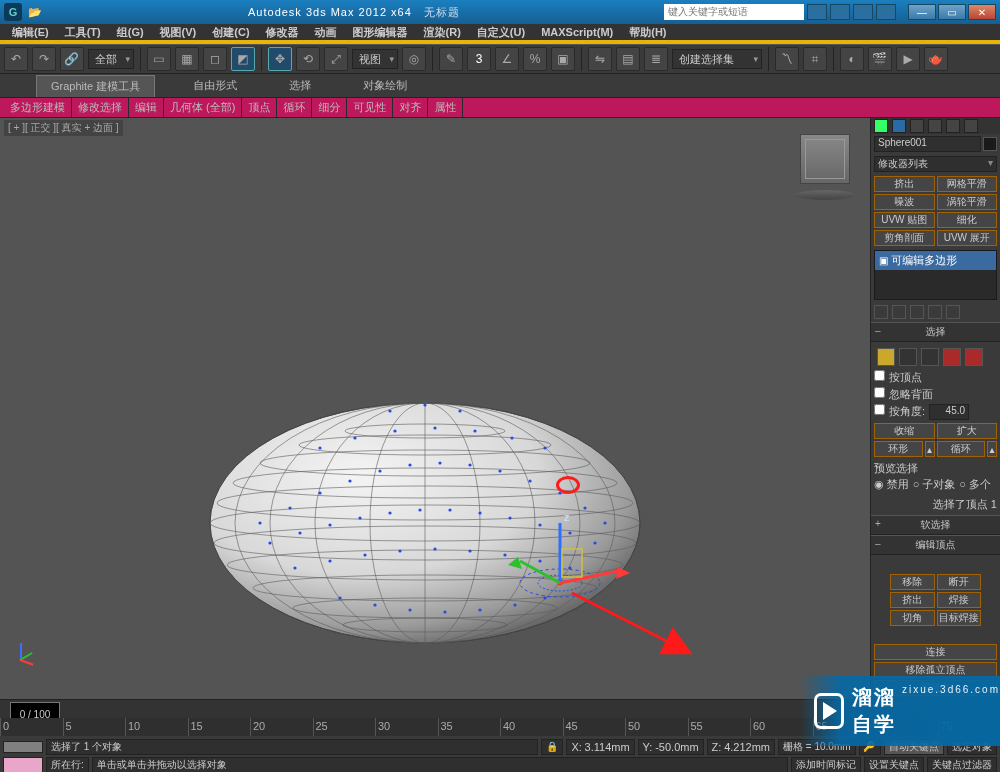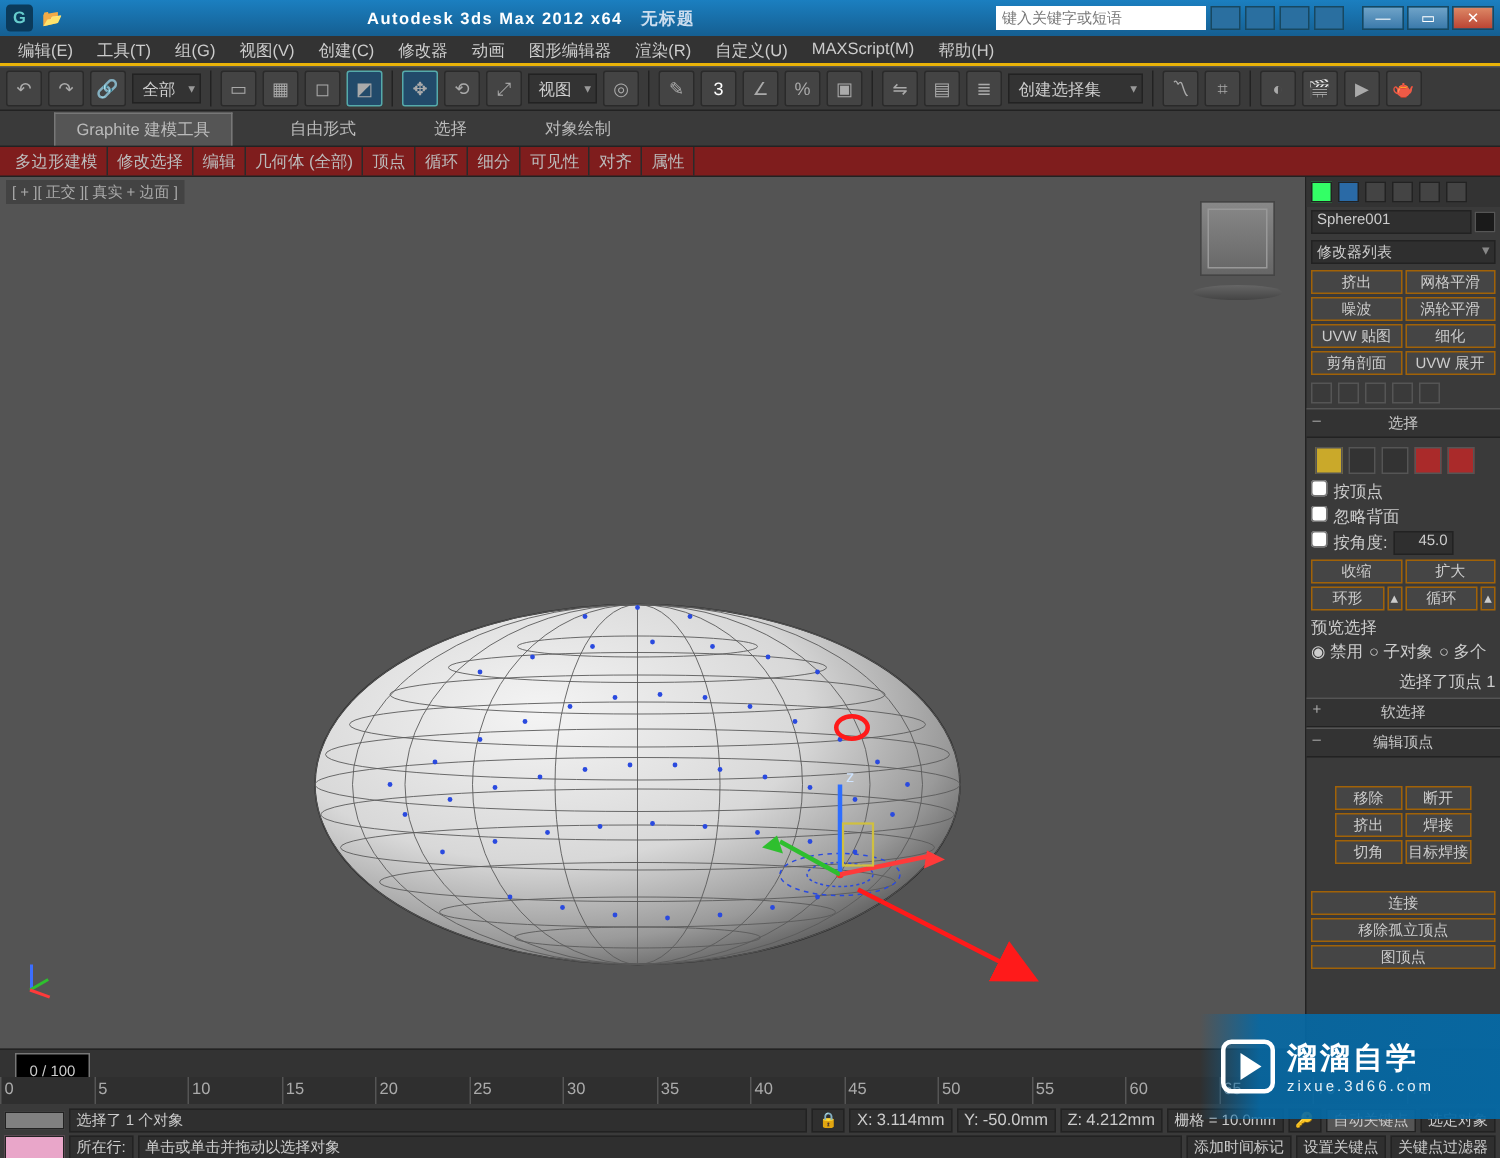--- a/index.html
+++ b/index.html
@@ -2,46 +2,46 @@
 <html><head>
 <meta charset="utf-8">
 <style>
 * { margin: 0; padding: 0; box-sizing: border-box; font-family: "Microsoft YaHei", Arial, sans-serif; font-size: 11px; }
 body { width: 1000px; height: 772px; background: #4a4a4a; color: #c8c8c8; overflow: hidden; position: relative; }
 
 
 .titlebar { height: 24px; background: linear-gradient(#1b7fc0,#155f92); display: flex; align-items: center; padding: 0 4px; color: #fff; }
 .titlebar .logo { width: 18px; height: 18px; background: #0b3a5a; border-radius: 3px; display:flex; align-items:center; justify-content:center; font-weight:bold; color:#6cc; }
 .titlebar .open-icon { width:18px; height:18px; margin-left:4px; display:flex; align-items:center; justify-content:center; }
-.titlebar .title-text { flex:1; text-align:center; font-weight:bold; letter-spacing:1px; }
+.titlebar .title-text { flex:1; text-align:center; font-weight:normal; letter-spacing:1px; }
 .titlebar .search-slot { width:140px; height:16px; background:#fff; color:#777; padding:0 4px; display:flex; align-items:center; font-size:10px; }
 .titlebar .iconbtn { width:20px; height:16px; margin-left:3px; background:#2a6fa0; border:1px solid #174861; }
 .titlebar .winbtns { display:flex; margin-left:10px; }
 .titlebar .winbtns div { width:28px; height:16px; background:linear-gradient(#6fa3c8,#3b7aab); border:1px solid #174861; margin-left:2px; display:flex; align-items:center; justify-content:center; color:#fff; font-size:10px;}
 .titlebar .winbtns .close { background:linear-gradient(#d86,#b43); }
 
 
-.menubar { height: 20px; background:#333; display:flex; align-items:center; padding-left:4px; border-bottom:2px solid #eab308;}
+.menubar { height: 20px; background:#333; display:flex; align-items:center; padding-left:4px; border-bottom:4px solid #eab308;font-weight:bold;}
 .menubar span { padding:0 8px; color:#ccc; cursor:default; }
 
 
 .toolbar { height:30px; background:#3a3a3a; border-top:1px solid #555; border-bottom:1px solid #222; display:flex; align-items:center; padding:0 4px; gap:4px; }
 .toolbar .tbtn { width:24px; height:24px; background:#444; border:1px solid #2a2a2a; display:flex; align-items:center; justify-content:center; color:#aaa; font-size:12px; border-radius:2px;}
 .toolbar .tbtn.sel { background:#224a6a; border-color:#5aa; }
 .toolbar .sep { width:1px; height:24px; background:#222; margin:0 2px; }
 .toolbar .combo { height:20px; background:#333; border:1px solid #222; color:#ccc; padding:0 16px 0 6px; display:flex; align-items:center; position:relative;}
 .toolbar .combo::after { content:"▾"; position:absolute; right:3px; font-size:9px; color:#999;}
 
 
 .ribbon { height:24px; background:#3a3a3a; border-bottom:1px solid #222; display:flex; align-items:center;gap:24px; }
 .ribbon .rtab { padding:3px 14px; color:#bbb; }
 .ribbon .rtab.act { background:#555; border:1px solid #777; border-bottom:none; }
 .ribbon .hole { width:12px; }
 
-.ribbon2 { height:20px; background:#7f1d1d; border-bottom:1px solid #222; display:flex; align-items:center; padding-left:4px;}
+.ribbon2 { height:20px; background:#be185d; border-bottom:1px solid #222; display:flex; align-items:center; padding-left:4px;}
 .ribbon2 span { padding:2px 6px; color:#bbb; border-right:1px solid #2a2a2a;}
 
 
 .workspace { position:absolute; top:118px; left:0; right:130px; bottom:73px; background:#545454; display:flex; }
 .viewport { flex:1; position:relative; background:#545454; }
 .vplabel { position:absolute; top:2px; left:4px; color:#aaa; background:rgba(0,0,0,.2); padding:1px 4px; font-size:10px;}
 .viewcube-wrap { position:absolute; top:10px; right:10px; width:70px; height:70px; }
 .cube { width:50px; height:50px; margin:6px auto; background:linear-gradient(#888,#666); border:1px solid #444; transform:rotate(0deg); position:relative; }
 .cube::before { content:""; position:absolute; inset:4px; border:1px solid #999; }
 .cubebase { width:60px; height:10px; margin:0 auto; background:linear-gradient(#666,#444); border-radius:50%; }
@@ -92,21 +92,21 @@
 .timetrack .tick span { position:absolute; top:2px; left:2px; }
 .statusbar { height:21px; display:flex; align-items:center; gap:3px; padding:0 3px; background:#3a3a3a;}
 .statusbar .pill { height:16px; background:#2f2f2f; border:1px solid #222; padding:0 4px; display:flex; align-items:center; font-size:10px; color:#ccc;}
 .statusbar .pill.pink { background:#e9a6c9; color:#222;}
 .statusbar .wide { flex:1; }
 
 
 .watermark { position:absolute; right:0; bottom:26px; width:200px; height:70px; background:linear-gradient(90deg, rgba(5,105,165,0) 0%, rgba(5,105,165,.9) 20%, rgba(5,105,165,.95) 100%); display:flex; align-items:center; gap:8px; padding-left:14px; }
 .watermark .play { width:36px; height:36px; border:3px solid #fff; border-radius:7px; display:flex; align-items:center; justify-content:center; }
 .watermark .play div { width:0; height:0; border-left:14px solid #fff; border-top:9px solid transparent; border-bottom:9px solid transparent; margin-left:3px;}
-.watermark .txt { display:flex; flex-direction:column; color:#fff;}
+.watermark .txt { display:flex; flex-direction:row; color:#fff;}
 .watermark .txt .big { font-size:20px; font-weight:bold; letter-spacing:2px;}
 .watermark .txt .small { font-size:10px; letter-spacing:2px; opacity:.9;}
 
 
 .marker-circle { position:absolute; width:24px; height:18px; border:3px solid #ff1a1a; border-radius:50%; pointer-events:none;}
 
 </style>
 </head>
 <body>
 
@@ -354,20 +354,23 @@
   <div class="rp-grid">
     <div class="rp-btn">挤出</div>
     <div class="rp-btn">网格平滑</div>
     <div class="rp-btn">噪波</div>
     <div class="rp-btn">涡轮平滑</div>
     <div class="rp-btn">UVW 贴图</div>
     <div class="rp-btn">细化</div>
     <div class="rp-btn">剪角剖面</div>
     <div class="rp-btn">UVW 展开</div>
   </div>
+  <div class="rp-stack">
+    <div class="stackitem">▣ <span>可编辑多边形</span></div>
+  </div>
   <div class="rp-iconrow">
     <div class="ic"></div>
     <div class="ic"></div>
     <div class="ic"></div>
     <div class="ic"></div>
     <div class="ic"></div>
   </div>
 
   <div class="rp-section-hdr">选择</div>
   <div class="rp-body">

